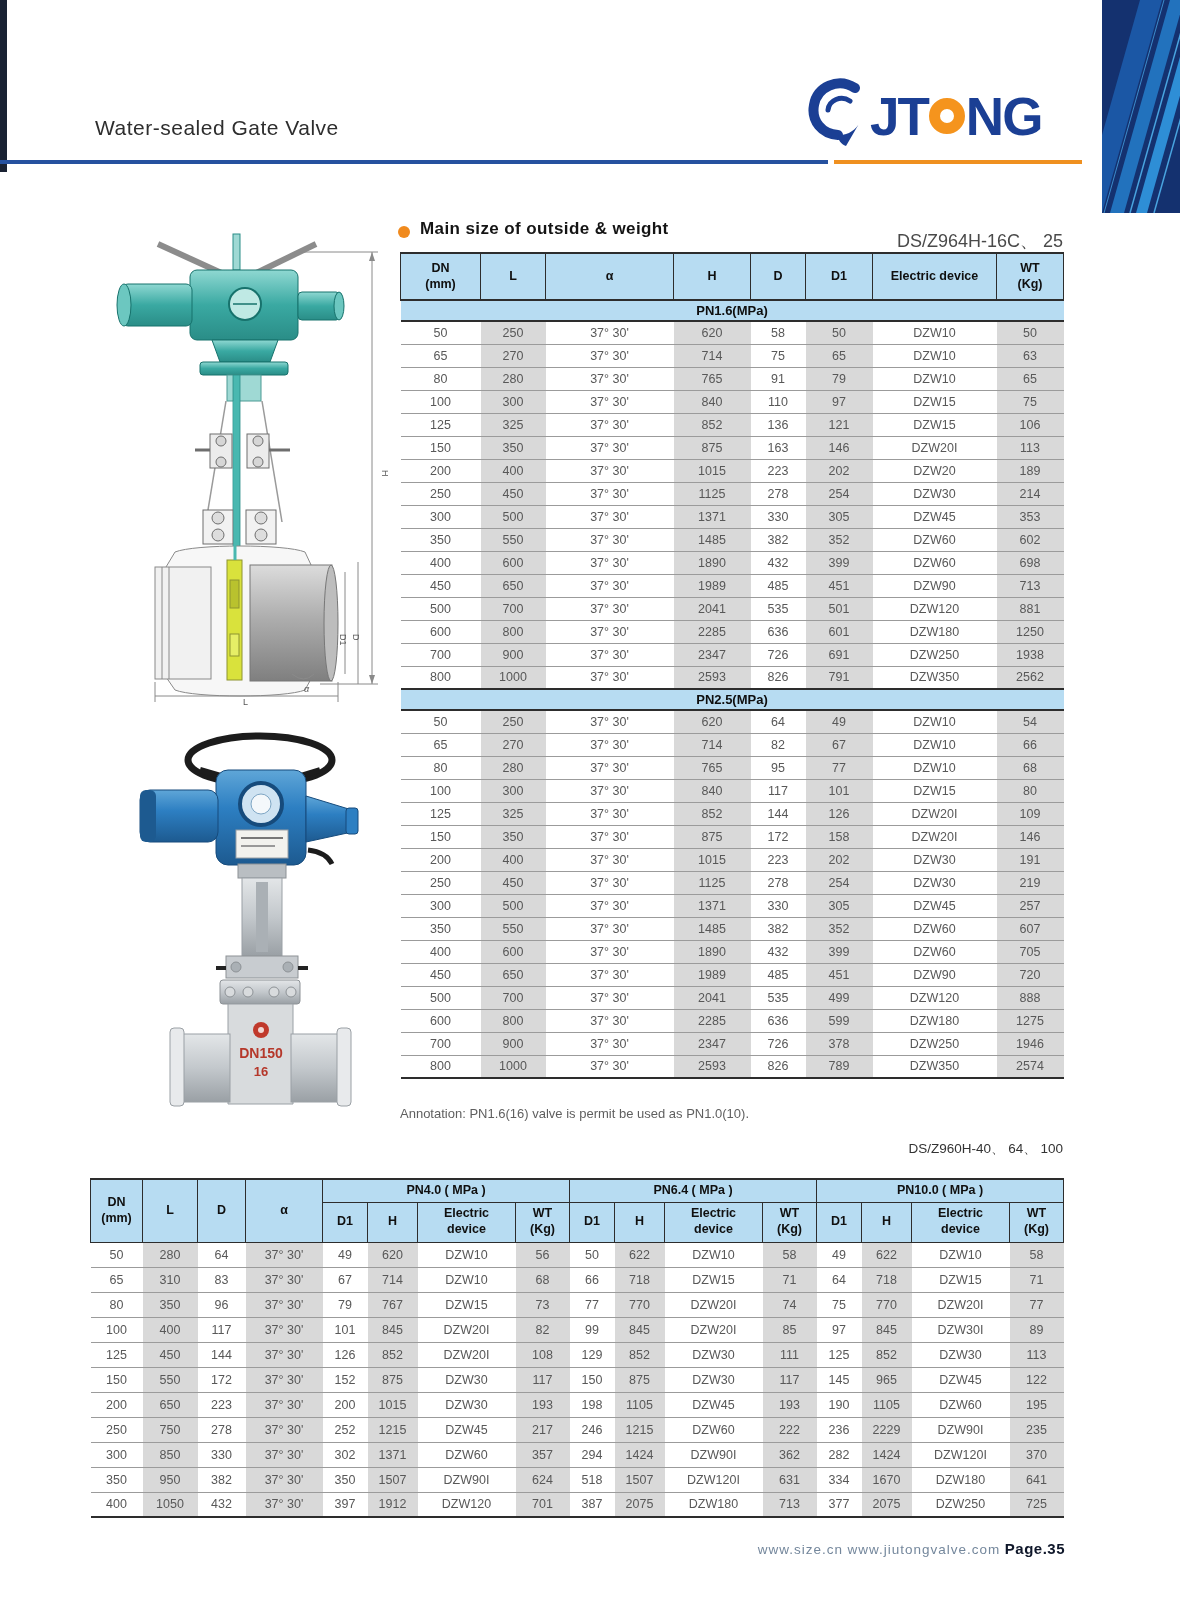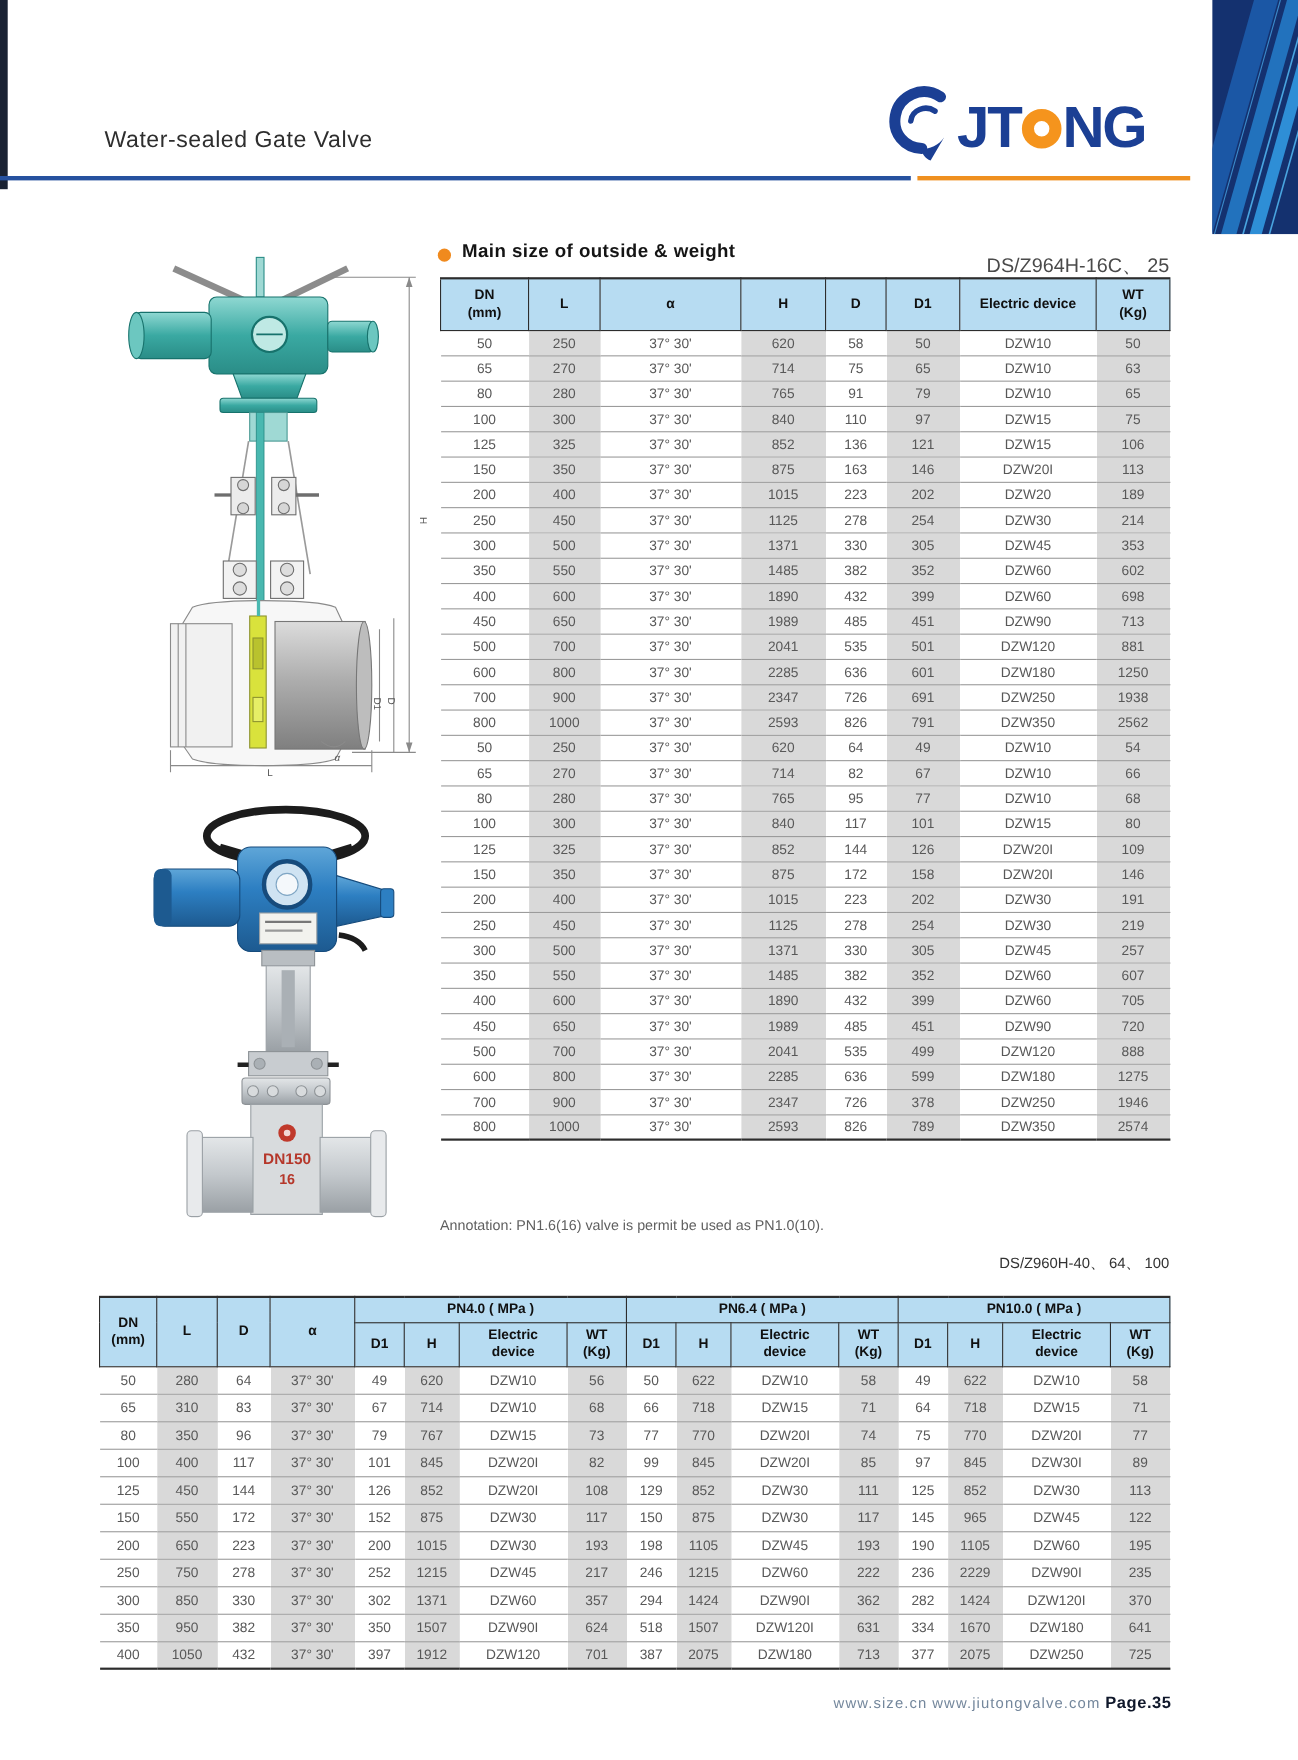--- a/index.html
+++ b/index.html
@@ -127,20 +127,23 @@
         <th>H</th>
         <th>D</th>
         <th>D1</th>
         <th>Electric device</th>
         <th>WT
 (Kg)</th>
       </tr>
     </thead>
     <tbody id="main-tbody">
         <tr>
+          <td class="section" colspan="8">PN1.6(MPa)</td>
+        </tr>
+        <tr>
           <td>50</td>
           <td class="shade">250</td>
           <td>37° 30'</td>
           <td class="shade">620</td>
           <td>58</td>
           <td class="shade">50</td>
           <td>DZW10</td>
           <td class="shade">50</td>
         </tr>
         <tr>
@@ -285,20 +288,23 @@
         </tr>
         <tr>
           <td>800</td>
           <td class="shade">1000</td>
           <td>37° 30'</td>
           <td class="shade">2593</td>
           <td>826</td>
           <td class="shade">791</td>
           <td>DZW350</td>
           <td class="shade">2562</td>
+        </tr>
+        <tr>
+          <td class="section" colspan="8">PN2.5(MPa)</td>
         </tr>
         <tr>
           <td>50</td>
           <td class="shade">250</td>
           <td>37° 30'</td>
           <td class="shade">620</td>
           <td>64</td>
           <td class="shade">49</td>
           <td>DZW10</td>
           <td class="shade">54</td>

